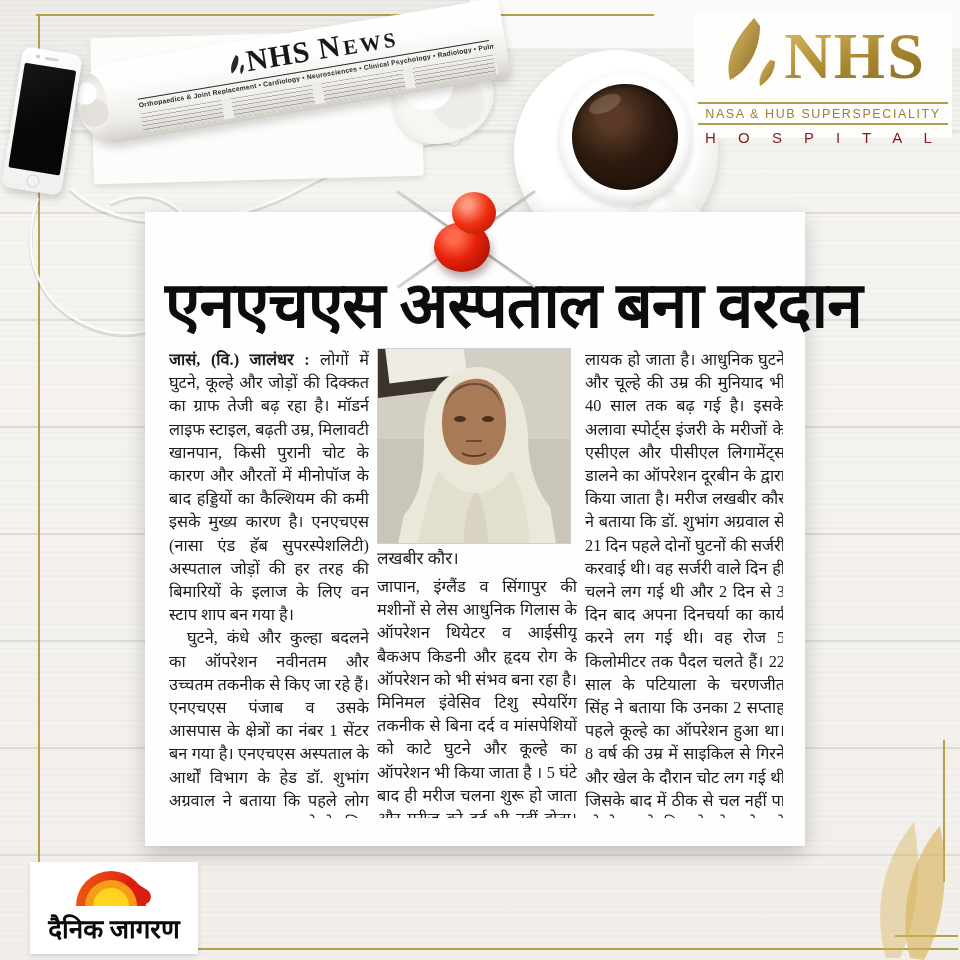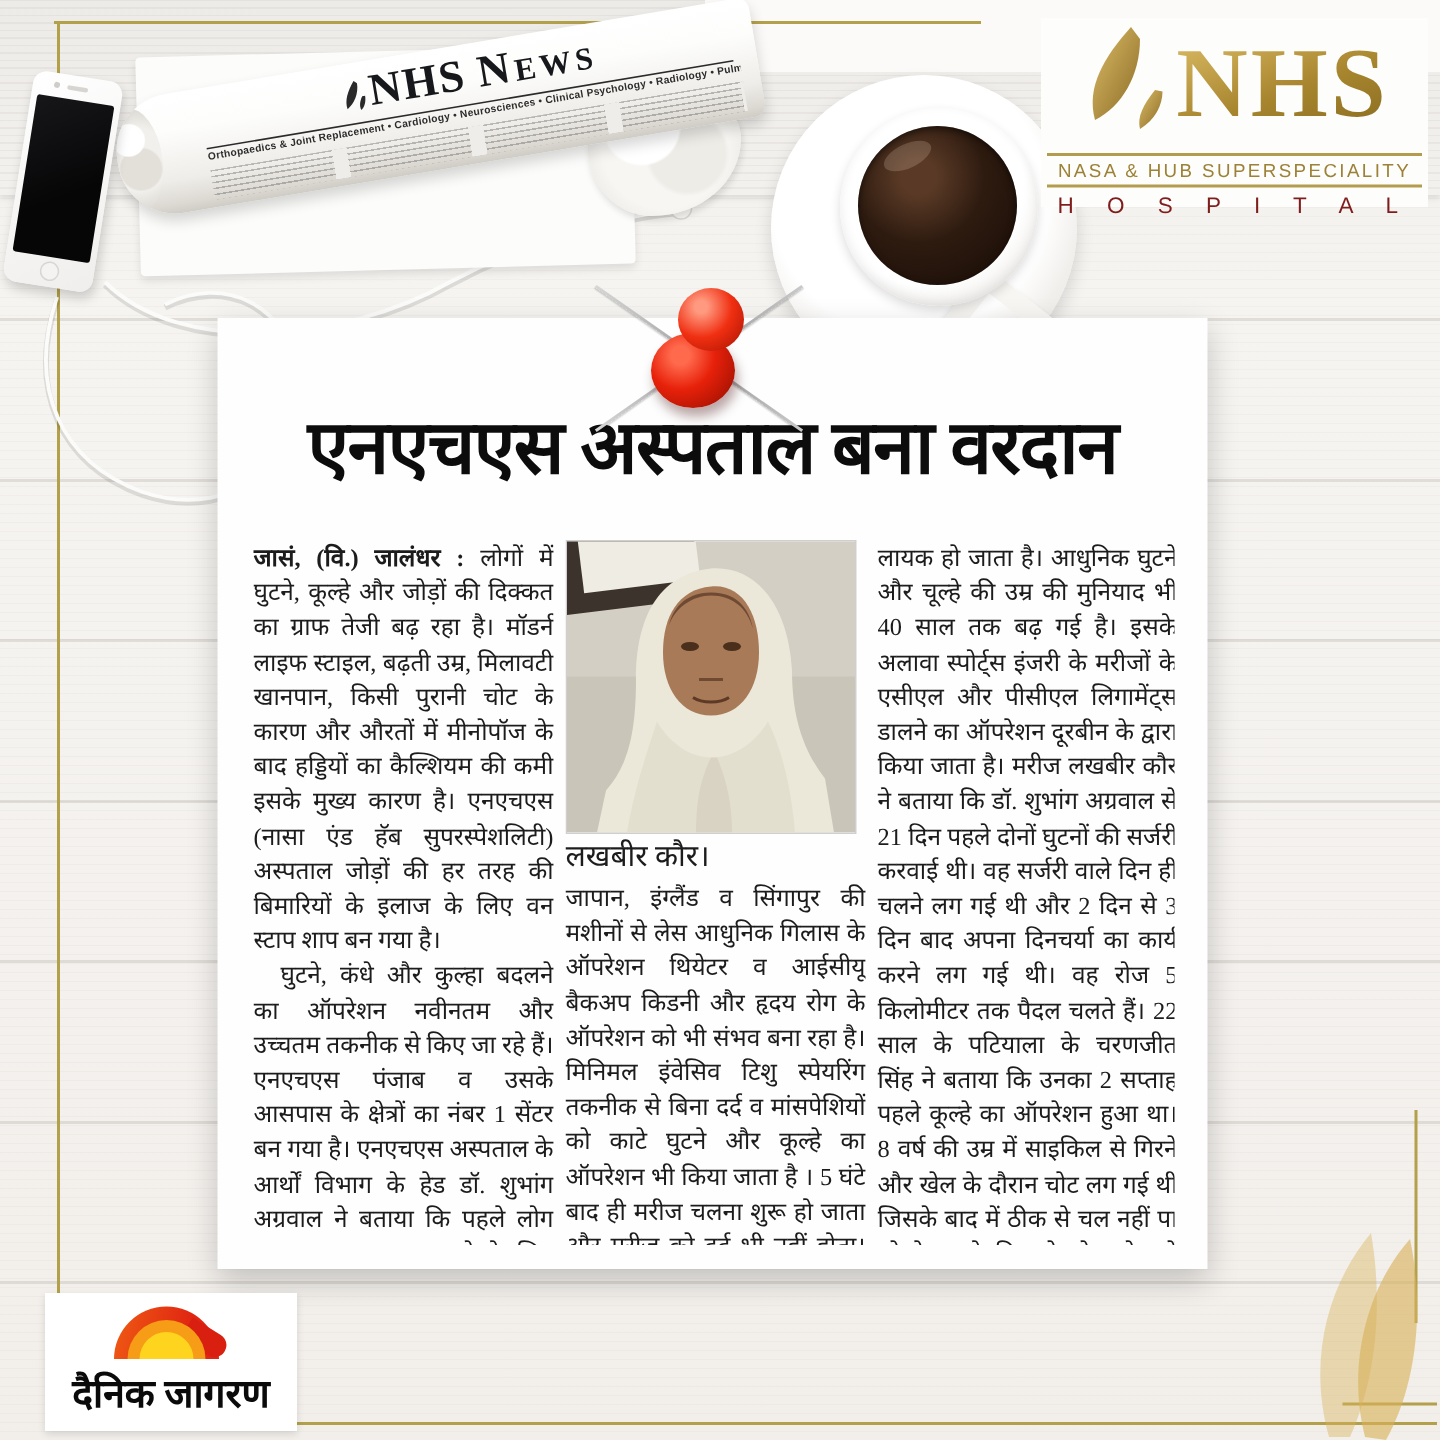--- a/index.html
+++ b/index.html
@@ -109,30 +109,30 @@
   .pin .base{position:absolute;left:6px;top:30px;width:56px;height:50px;border-radius:50%;
     background:radial-gradient(circle at 35% 30%, #ff6a4d 0 12%, #e7210a 45%, #8f0d00 100%);
     box-shadow:2px 6px 8px rgba(60,0,0,0.35);}
   .pin .ball{position:absolute;left:24px;top:0px;width:44px;height:42px;border-radius:50%;
     background:radial-gradient(circle at 35% 30%, #ff9a80 0 10%, #f02f12 50%, #a51200 100%);}
 
   
   .paper{position:absolute;left:145px;top:212px;width:660px;height:634px;background:#fefefe;
     box-shadow:0 8px 20px rgba(0,0,0,0.20);}
   .headline{margin:60px 20px 0;text-align:center;font-family:"Liberation Serif",serif;
-    font-weight:700;font-size:50px;line-height:1.05;letter-spacing:-1px;color:#0c0c0c;white-space:nowrap;}
-  .cols{position:absolute;left:24px;top:148px;width:614px;height:470px;display:flex;gap:8px;overflow:hidden;}
+    font-weight:700;font-size:64px;line-height:1.05;letter-spacing:-1px;color:#0c0c0c;white-space:nowrap;}
+  .cols{position:absolute;left:24px;top:136px;width:614px;height:470px;display:flex;gap:8px;overflow:hidden;}
   .col{width:200px;flex:0 0 200px;overflow:hidden;font-family:"Liberation Serif",serif;
     font-size:16.3px;line-height:23.2px;color:#1c1c1c;text-align:justify;}
   .col p{margin:0;}
   .col p.indent{text-indent:18px;}
   .byline{font-weight:700;}
   .photo-wrap{width:196px;}
   .photo{width:192px;height:194px;display:block;border:1px solid #cfcfcf;}
-  .caption{font-size:20px;line-height:20px;padding:5px 0 6px;text-align:left;}
+  .caption{font-size:17px;line-height:20px;padding:5px 0 6px;text-align:left;}
 
   
   .dj{position:absolute;left:30px;top:862px;width:168px;height:92px;background:#ffffff;
     box-shadow:0 2px 5px rgba(0,0,0,0.12);}
   .dj-sun{position:absolute;left:46px;top:9px;width:72px;height:40px;}
   .dj-half{position:absolute;border-radius:999px 999px 0 0;}
   .dj-red{left:0;top:0;width:70px;height:35px;background:linear-gradient(100deg,#ef5a13,#e02612 70%);}
   .dj-notch{position:absolute;left:46px;top:14px;width:30px;height:16px;background:#d81f10;
     transform:rotate(32deg);border-radius:0 8px 8px 0;}
   .dj-orange{left:9px;top:9px;width:52px;height:26px;background:#f69c17;}

